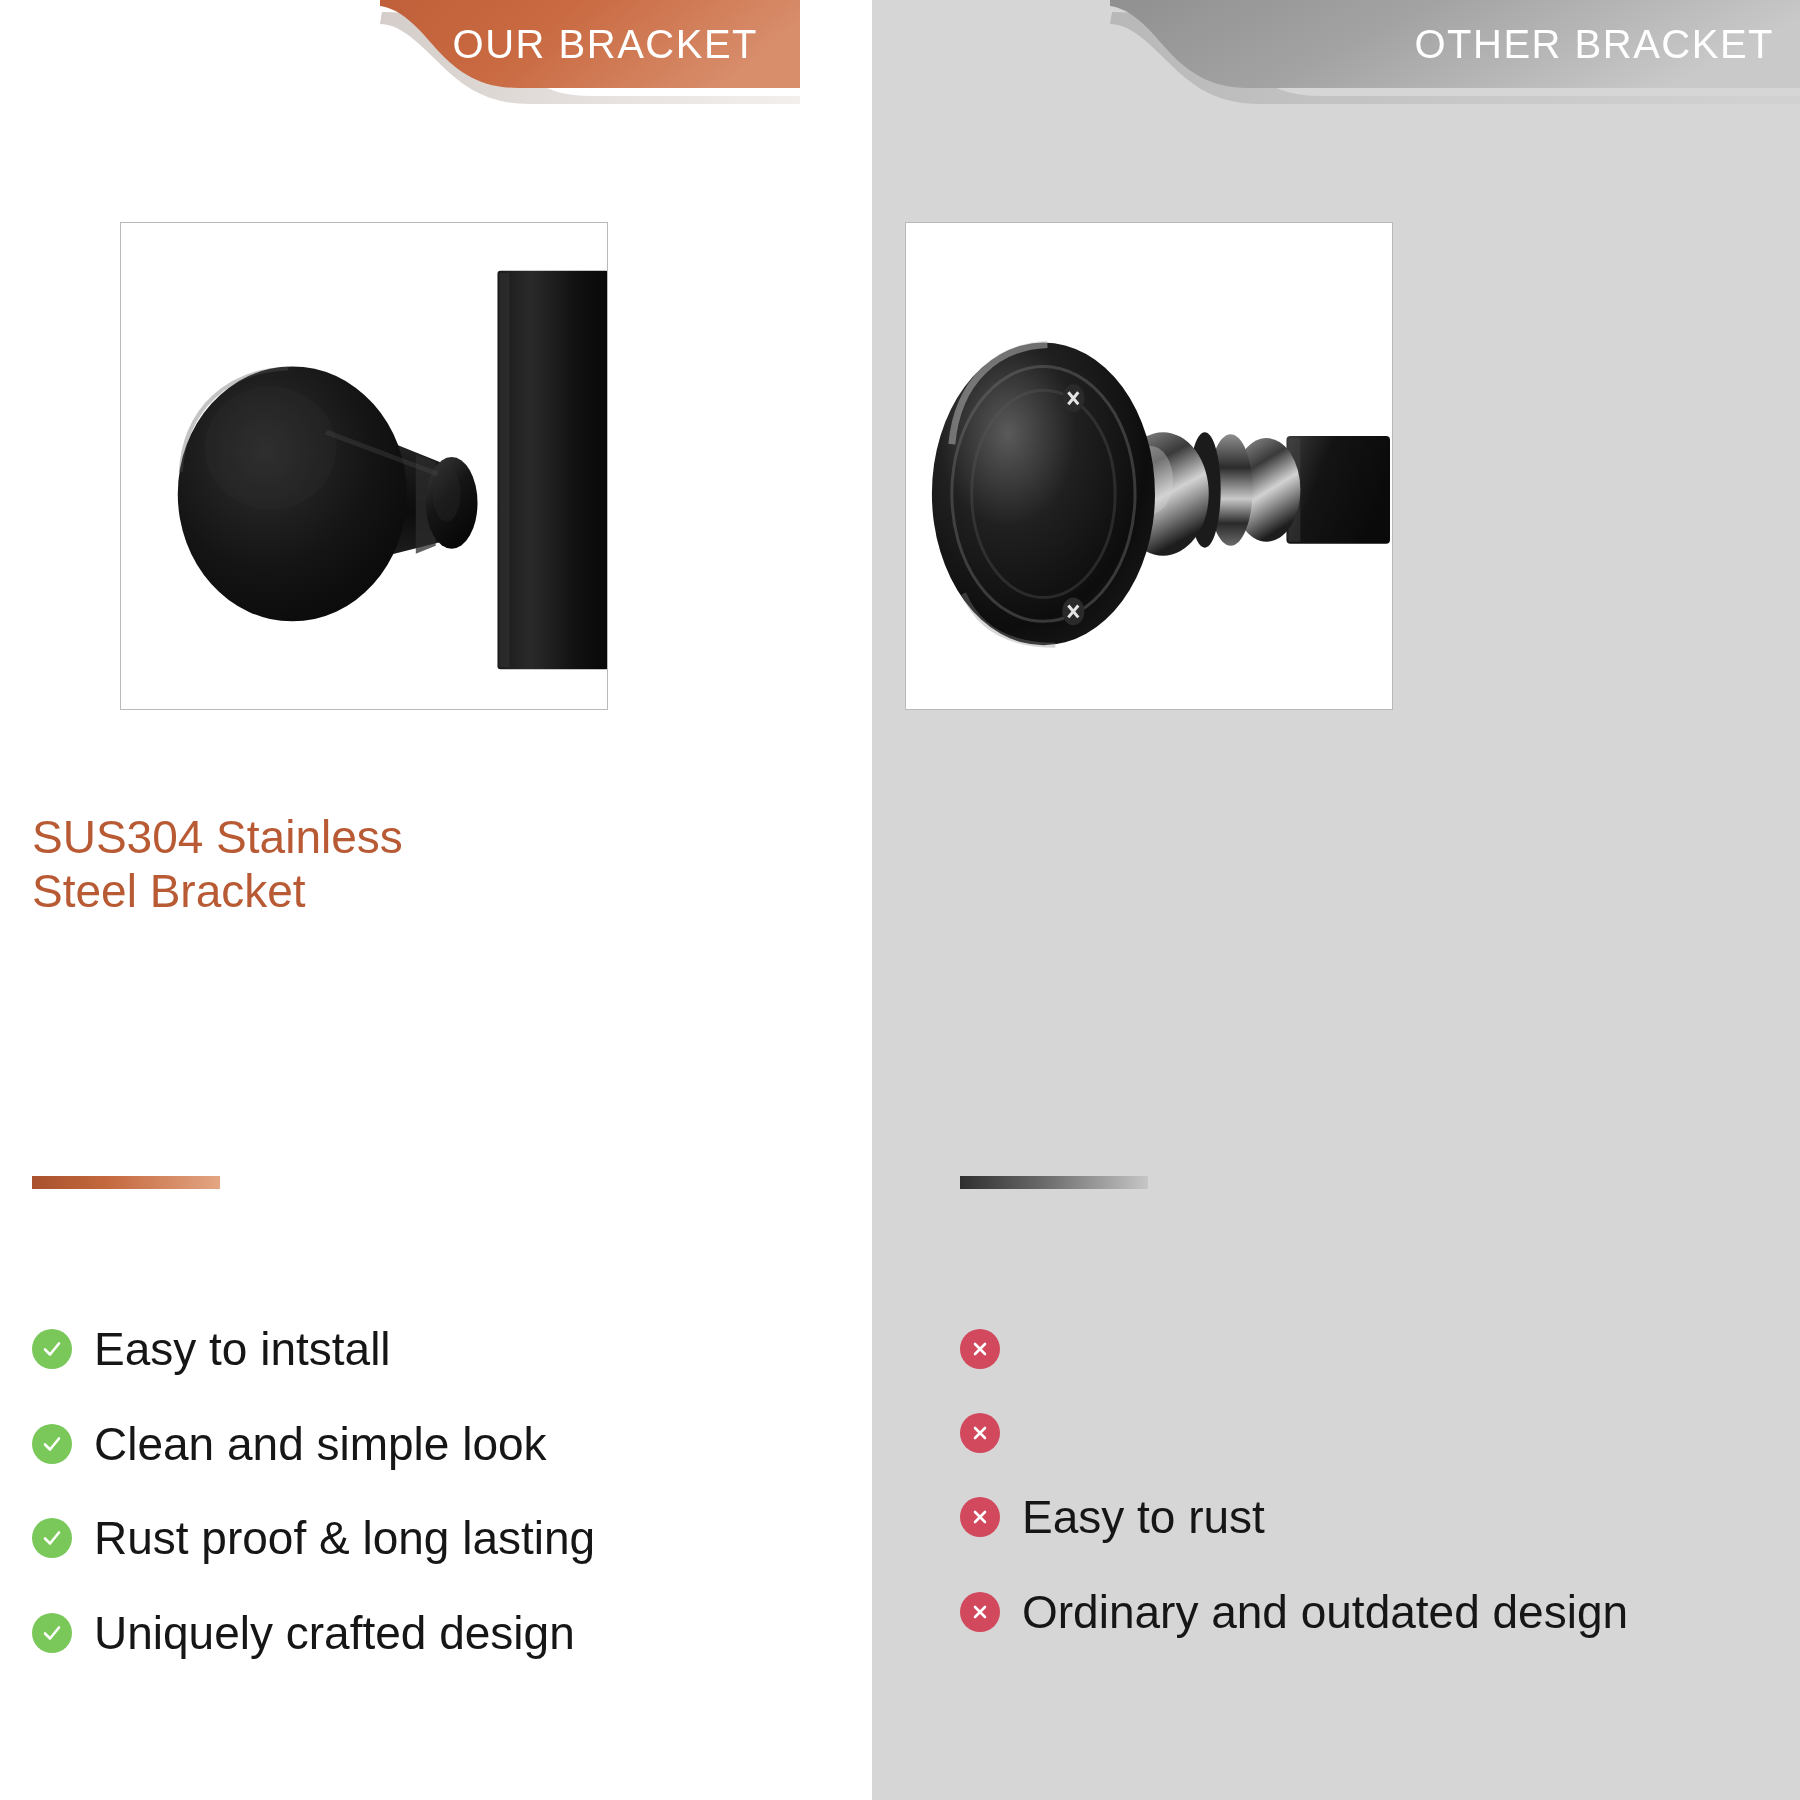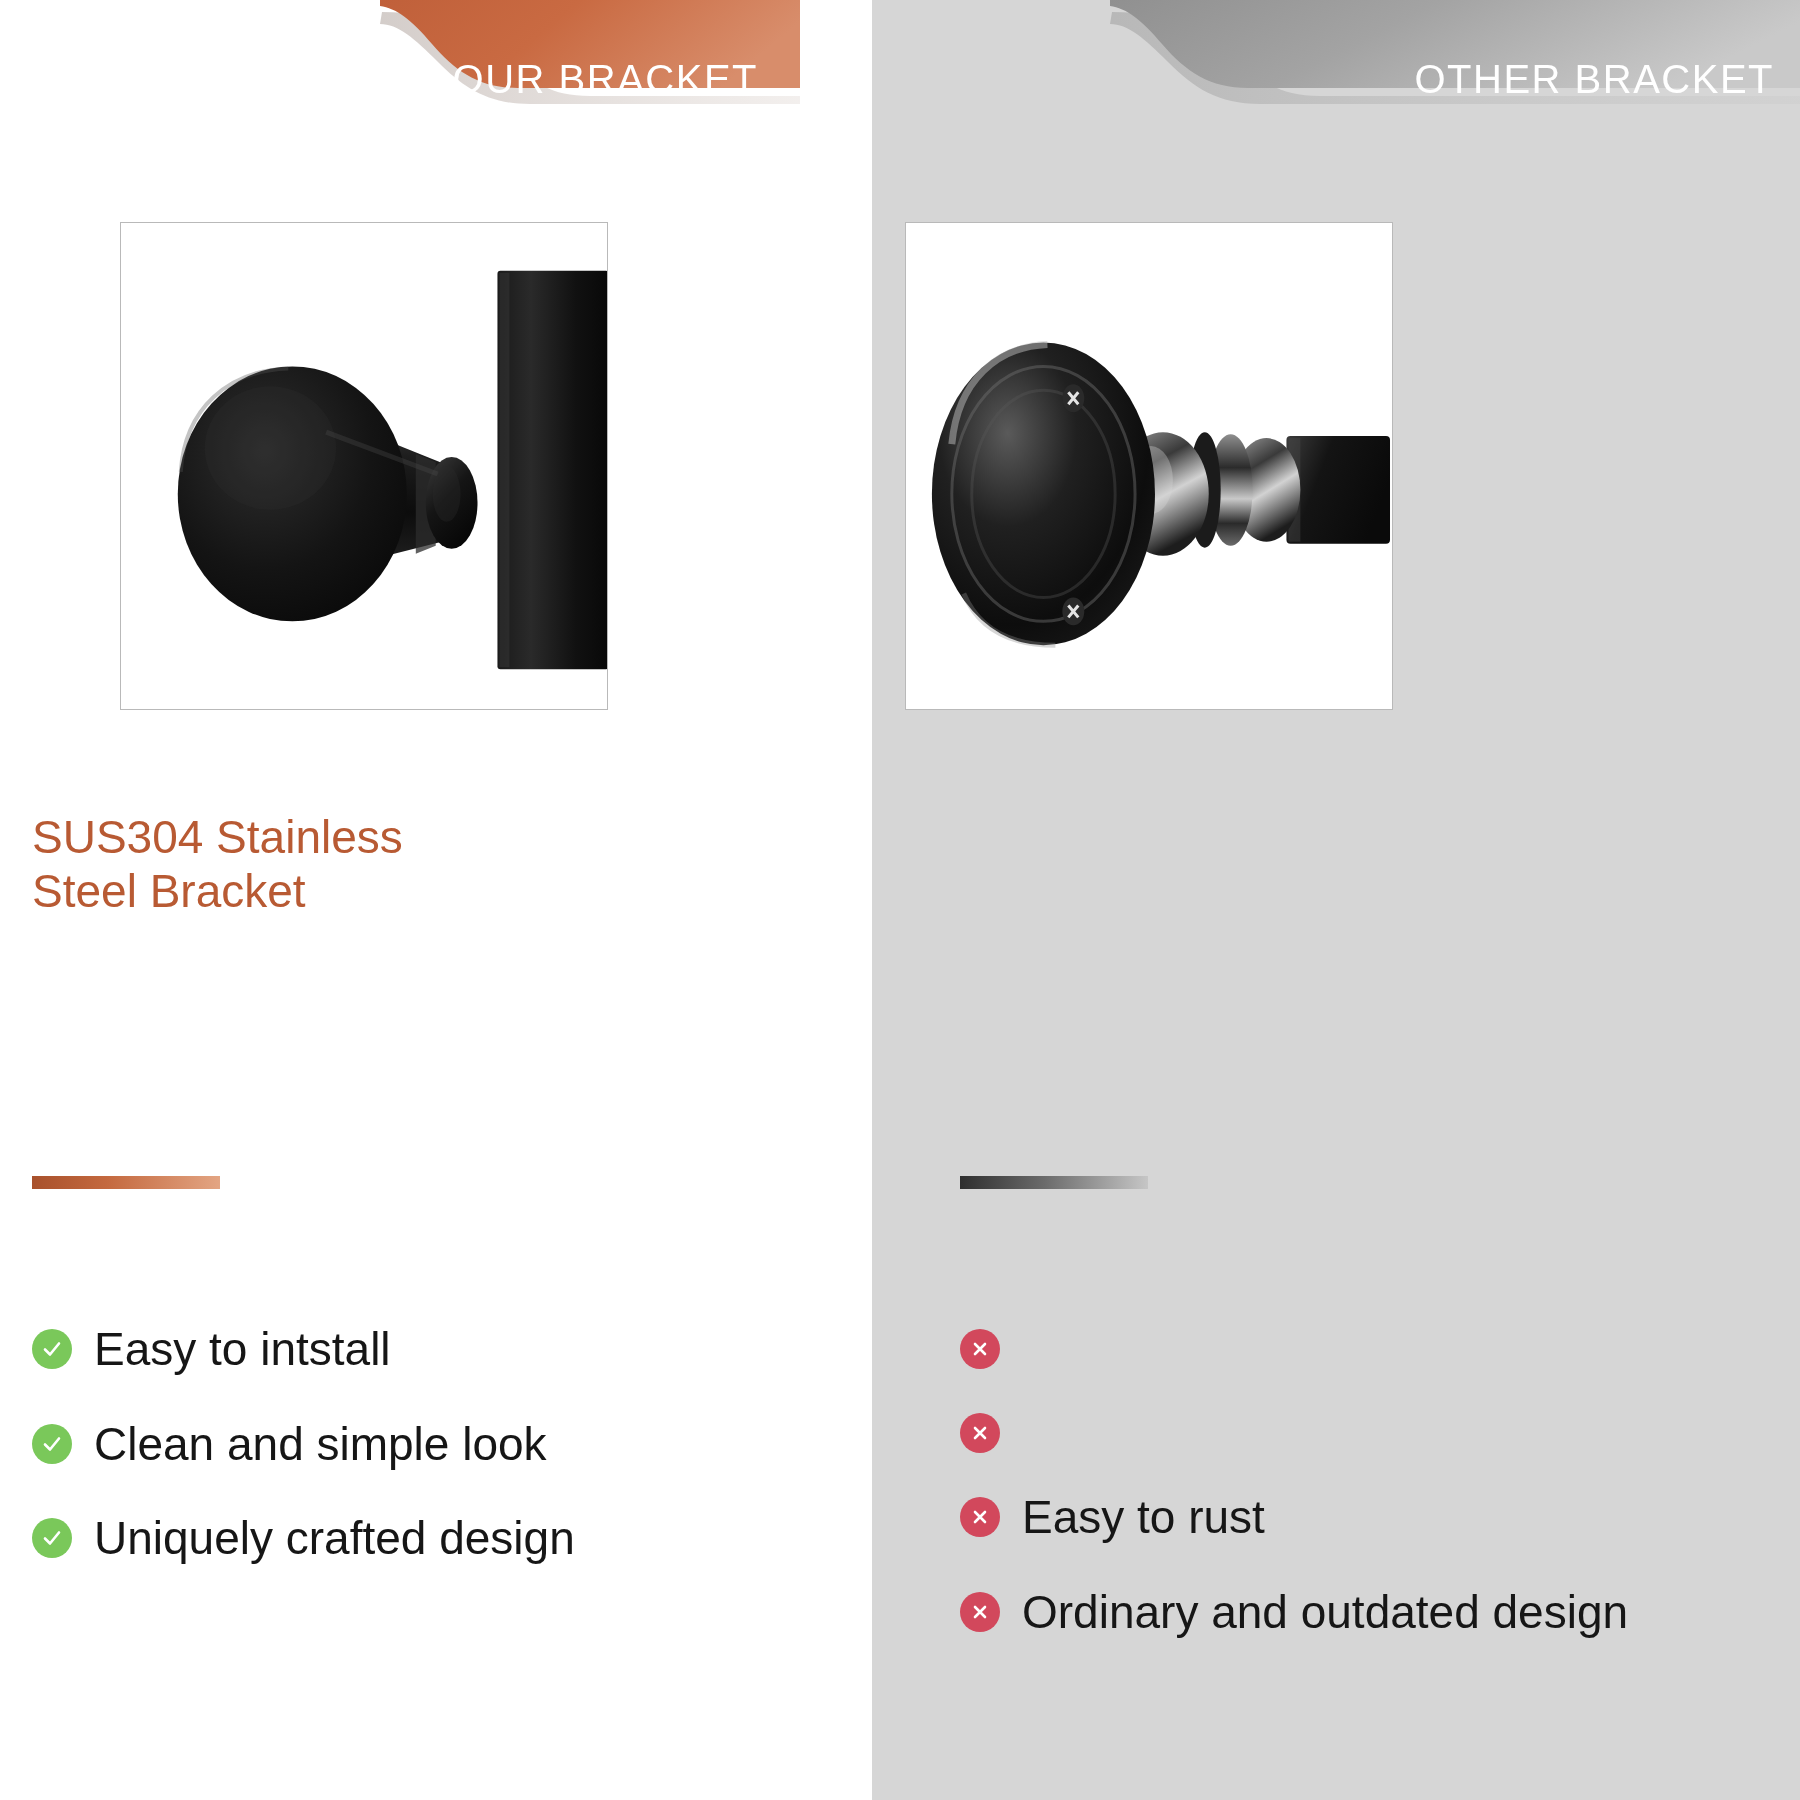--- a/index.html
+++ b/index.html
@@ -30,21 +30,20 @@
   }
   .ribbon svg { display:block; }
   .ribbon-label {
     position:absolute;
     top:0; height:88px;
     display:flex; align-items:center;
     font-size:40px;
     letter-spacing:1.5px;
     color:#ffffff;
     white-space:nowrap;
-    margin-top:35px;
   }
 
   #ribbon-our   { left:380px; width:420px; }
   #ribbon-our .ribbon-label { right:42px; }
 
   #ribbon-other { left:1110px; width:690px; }
   #ribbon-other .ribbon-label { right:26px; }
 
   
   .photo-frame {
@@ -279,27 +278,35 @@
 
     <div class="bullet">
       <span class="bullet-icon icon-check">
         <svg width="22" height="22" viewBox="0 0 22 22">
           <path d="M4,11.5 L9,16.5 L18,5.5" stroke="#ffffff" stroke-width="2.6" fill="none" stroke-linecap="round" stroke-linejoin="round"></path>
         </svg>
       </span>
       <span class="bullet-text">Clean and simple look</span>
     </div>
 
-
     <div class="bullet">
       <span class="bullet-icon icon-check">
         <svg width="22" height="22" viewBox="0 0 22 22">
           <path d="M4,11.5 L9,16.5 L18,5.5" stroke="#ffffff" stroke-width="2.6" fill="none" stroke-linecap="round" stroke-linejoin="round"></path>
         </svg>
       </span>
+      <span class="bullet-text">Rust proof &amp; long lasting</span>
+    </div>
+
+    <div class="bullet">
+      <span class="bullet-icon icon-check">
+        <svg width="22" height="22" viewBox="0 0 22 22">
+          <path d="M4,11.5 L9,16.5 L18,5.5" stroke="#ffffff" stroke-width="2.6" fill="none" stroke-linecap="round" stroke-linejoin="round"></path>
+        </svg>
+      </span>
       <span class="bullet-text">Uniquely crafted design</span>
     </div>
 
   </div>
 
   <div class="bullets" id="bullets-right">
 
     <div class="bullet">
       <span class="bullet-icon icon-cross">
         <svg width="22" height="22" viewBox="0 0 22 22">

